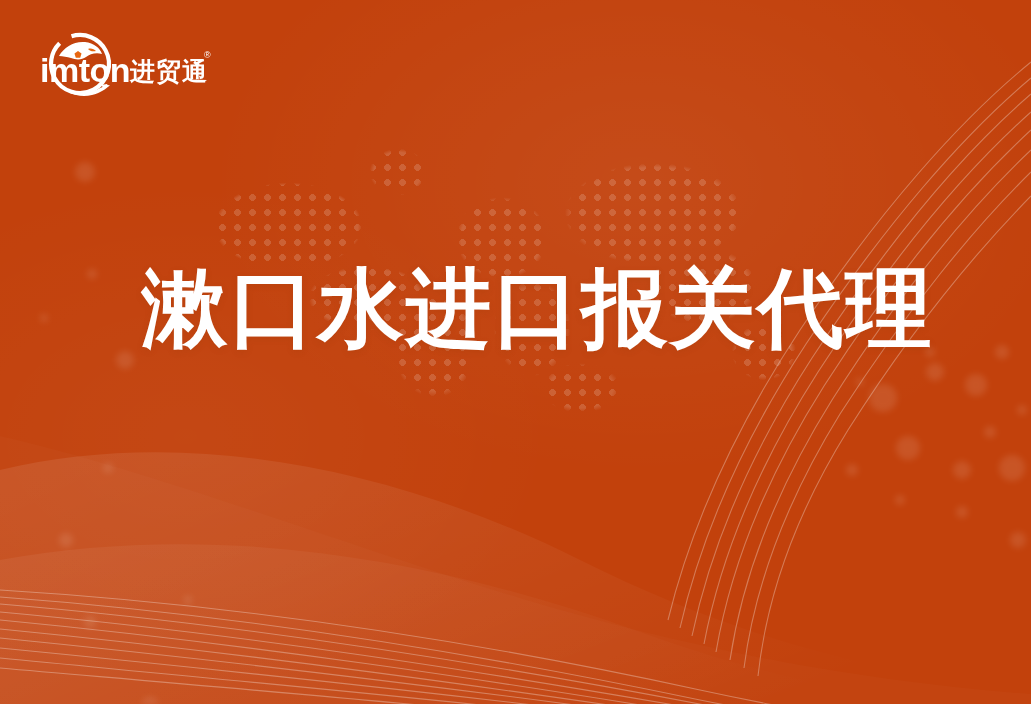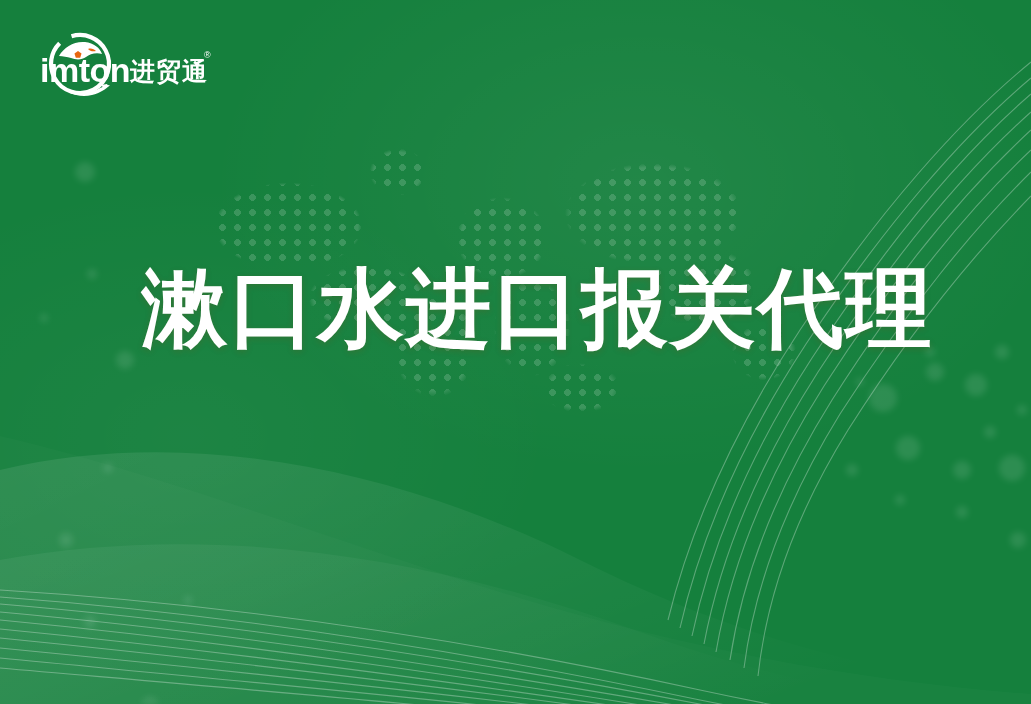--- a/index.html
+++ b/index.html
@@ -9,21 +9,21 @@
   }
   body {
     font-family: "Liberation Sans", "DejaVu Sans", sans-serif;
   }
 
   #banner {
     position: relative;
     width: 1031px;
     height: 704px;
     overflow: hidden;
-    background: #15803d;
+    background: #c2410c;
   }
 
   
   .layer {
     position: absolute;
     inset: 0;
     pointer-events: none;
   }
 
   

